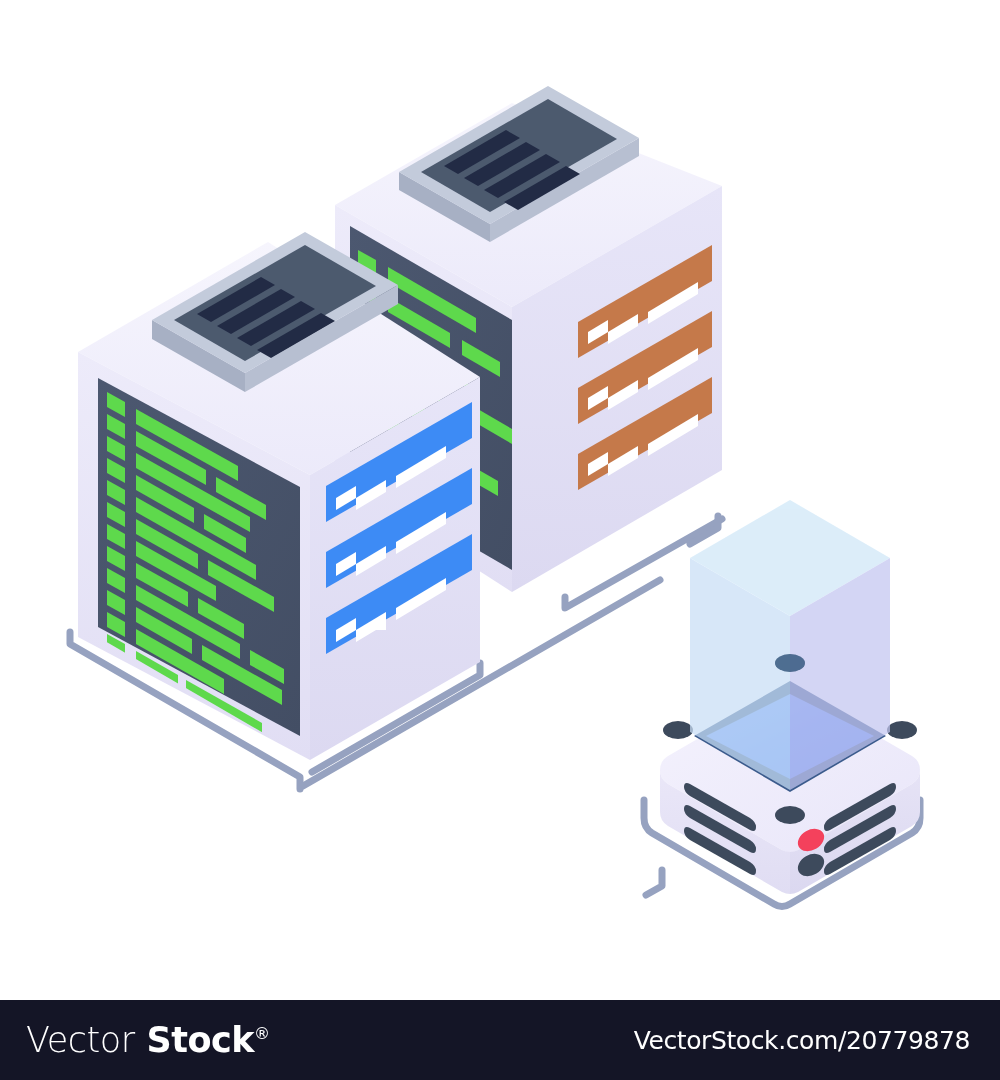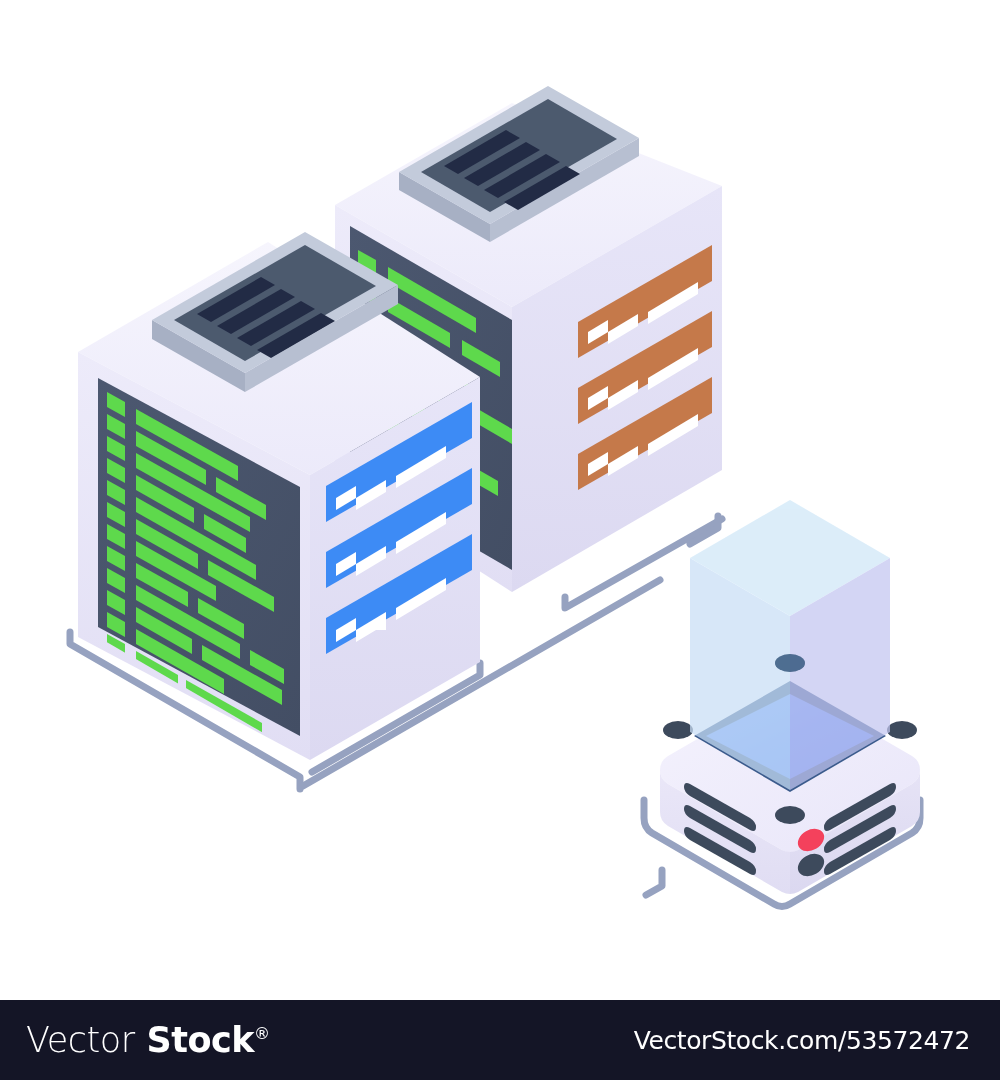--- a/index.html
+++ b/index.html
@@ -416,16 +416,16 @@
         <polygon points="690,558 790,616 790,790 690,732" fill="#c9dff6"></polygon>
         <polygon points="890,558 890,732 790,790 790,616" fill="#c3c6f0"></polygon>
       </g>
 
       <ellipse cx="790" cy="663" rx="15" ry="9" fill="#3f6287" opacity="0.85"></ellipse>
     </g>
   </svg>
 
   <div id="footer-bar">
     <div class="brand"><span class="thin">Vector</span><span class="bold">Stock</span><span class="reg">®</span></div>
-    <div class="credit">VectorStock.com/53572472</div>
+    <div class="credit">VectorStock.com/20779878</div>
   </div>
 
 </div>
 
 </body></html>

